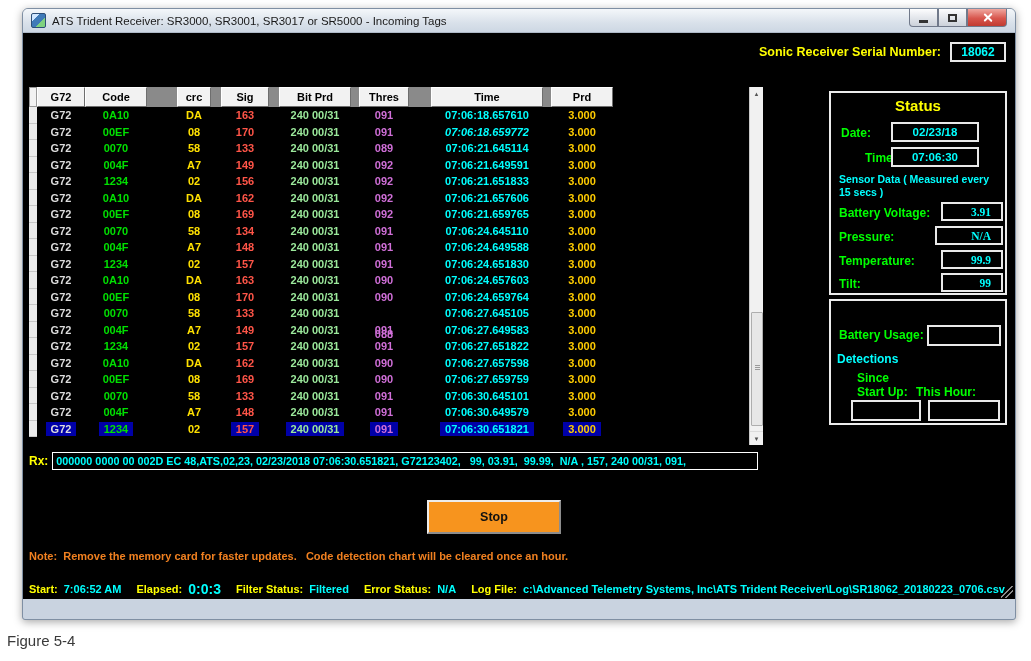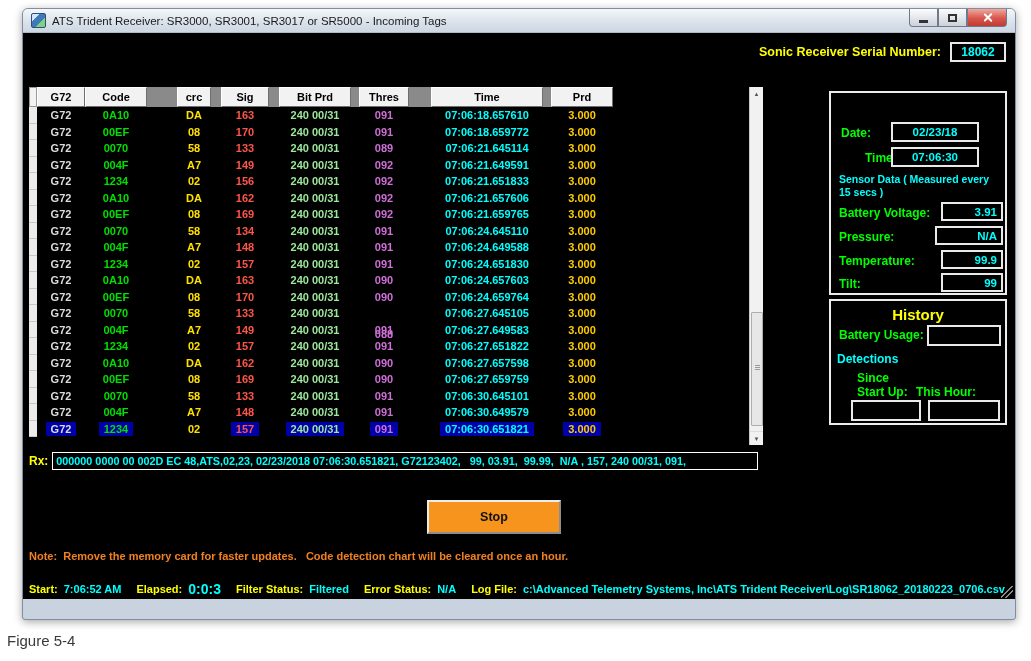--- a/index.html
+++ b/index.html
@@ -63,21 +63,21 @@
   
   .panel { position:absolute; right:8px; width:178px; border:2px solid #ececec; background:#000; }
   .status-panel { top:58px; height:204px; }
   .history-panel { top:266px; height:126px; }
   .panel-title { text-align:center; color:#ffff00; font-size:15px; font-weight:bold; }
   .green-lbl { color:#00ff00; font-size:12px; font-weight:bold; position:absolute; }
   .cyan-lbl { color:#00ffff; font-weight:bold; position:absolute; }
   .pbox { position:absolute; border:2px solid #e9e9e9; background:#000; color:#00ffff; font-size:11.5px; font-weight:bold;
           display:flex; align-items:center; }
   .pbox.center { justify-content:center; }
-  .pbox.right { justify-content:flex-end; padding-right:4px; }
+  .pbox.right { justify-content:flex-end; padding-right:10px;font-family:Liberation Serif, serif; }
 
   
   .rx-row { position:absolute; left:6px; top:419px; display:flex; align-items:center; }
   .rx-label { color:#ffff00; font-size:12px; margin-right:4px; }
   .rx-box { width:706px; height:18px; border:1px solid #fff; color:#00ffff; font-size:10.8px; font-weight:bold;
             white-space:pre; overflow:hidden; display:flex; align-items:center; padding-left:3px; }
 
   
   .stop-button { position:absolute; left:404px; top:467px; width:134px; height:34px; background:#f7941e;
                  border:2px solid #ececec; border-right-color:#8d8d8d; border-bottom-color:#8d8d8d;
@@ -172,21 +172,21 @@
               <div class="cell" style="width: 62px;"><span class="ctext" style="color: rgb(0, 224, 0);">00EF</span></div>
               <div style="width: 30px; height: 100%;"></div>
               <div class="cell" style="width: 34px;"><span class="ctext" style="color: rgb(255, 224, 0);">08</span></div>
               <div style="width: 10px; height: 100%;"></div>
               <div class="cell" style="width: 48px;"><span class="ctext" style="color: rgb(255, 85, 72);">170</span></div>
               <div style="width: 10px; height: 100%;"></div>
               <div class="cell" style="width: 72px;"><span class="ctext" style="color: rgb(155, 232, 155);">240 00/31</span></div>
               <div style="width: 8px; height: 100%;"></div>
               <div class="cell" style="width: 50px;"><span class="ctext" style="color: rgb(208, 111, 216);">091</span></div>
               <div style="width: 22px; height: 100%;"></div>
-              <div class="cell" style="width: 112px;"><span class="ctext" style="color: rgb(0, 255, 255);">07:06:18.659772</span></div>
+              <div class="cell" style="width: 112px; font-style: italic;"><span class="ctext" style="color: rgb(0, 255, 255);">07:06:18.659772</span></div>
               <div style="width: 8px; height: 100%;"></div>
               <div class="cell" style="width: 62px;"><span class="ctext" style="color: rgb(255, 204, 0);">3.000</span></div>
             </div>
             <div class="trow">
               <div class="stub" style="width: 8px;"></div>
               <div class="cell" style="width: 48px;"><span class="ctext" style="color: rgb(220, 220, 220);">G72</span></div>
               <div class="cell" style="width: 62px;"><span class="ctext" style="color: rgb(0, 224, 0);">0070</span></div>
               <div style="width: 30px; height: 100%;"></div>
               <div class="cell" style="width: 34px;"><span class="ctext" style="color: rgb(255, 224, 0);">58</span></div>
               <div style="width: 10px; height: 100%;"></div>
@@ -491,39 +491,39 @@
             </div>
           </div>
         <div class="vscroll">
           <span class="sb-btn sb-up">▲</span>
           <span class="sb-thumb"></span>
           <span class="sb-btn sb-down">▼</span>
         </div>
       </div>
 
       <div class="panel status-panel">
+        <div class="panel-title" style="margin-top:4px;">Status</div>
         <span class="green-lbl" style="left:10px; top:33px;">Date:</span>
         <span class="pbox center" style="left:60px; top:29px; width:88px; height:20px;">02/23/18</span>
         <span class="green-lbl" style="left:10px; top:58px;margin-left:24px;">Time:</span>
         <span class="pbox center" style="left:60px; top:54px; width:88px; height:20px;">07:06:30</span>
         <span class="cyan-lbl" style="left:8px; top:80px; font-size:10.5px;">Sensor Data ( Measured every</span>
         <span class="cyan-lbl" style="left:8px; top:93px; font-size:10.5px;">15 secs )</span>
 
         <span class="green-lbl" style="left:8px; top:113px;">Battery Voltage:</span>
         <span class="pbox right" style="left:110px; top:109px; width:62px; height:19px;">3.91</span>
         <span class="green-lbl" style="left:8px; top:137px;">Pressure:</span>
         <span class="pbox right" style="left:104px; top:133px; width:68px; height:19px;">N/A</span>
         <span class="green-lbl" style="left:8px; top:161px;">Temperature:</span>
         <span class="pbox right" style="left:110px; top:157px; width:62px; height:19px;">99.9</span>
         <span class="green-lbl" style="left:8px; top:184px;">Tilt:</span>
         <span class="pbox right" style="left:110px; top:180px; width:62px; height:19px;">99</span>
       </div>
 
       <div class="panel history-panel">
-        <div class="panel-title" style="margin-top:5px;">History</div>
         <span class="green-lbl" style="left:8px; top:27px;">Battery Usage:</span>
         <span class="pbox center" style="left:96px; top:24px; width:74px; height:21px;"></span>
         <span class="cyan-lbl" style="left:6px; top:51px; font-size:12px;">Detections</span>
         <span class="green-lbl" style="left:26px; top:70px;">Since</span>
         <span class="green-lbl" style="left:26px; top:84px;">Start Up:</span>
         <span class="green-lbl" style="left:85px; top:84px;">This Hour:</span>
         <span class="pbox center" style="left:20px; top:99px; width:70px; height:21px;"></span>
         <span class="pbox center" style="left:97px; top:99px; width:72px; height:21px;"></span>
       </div>
 

